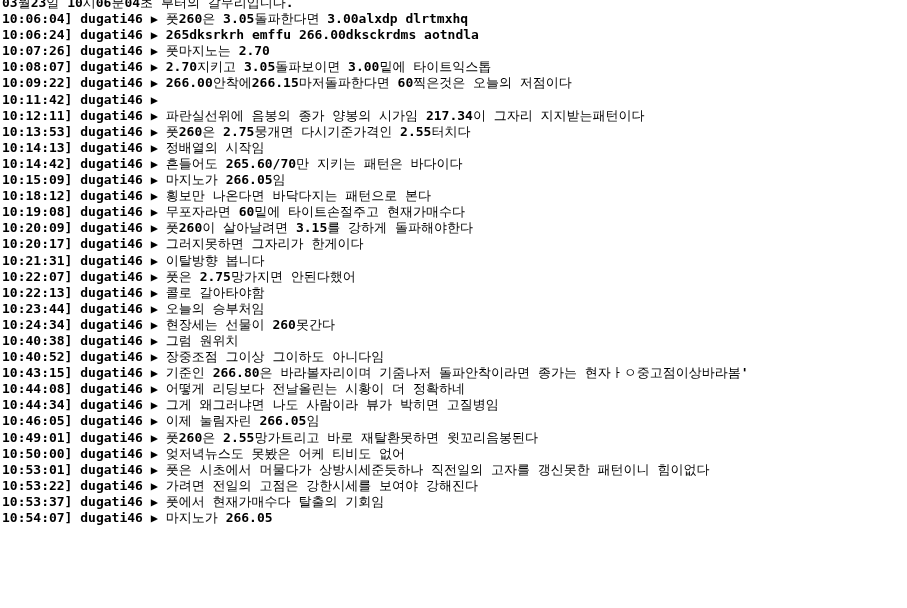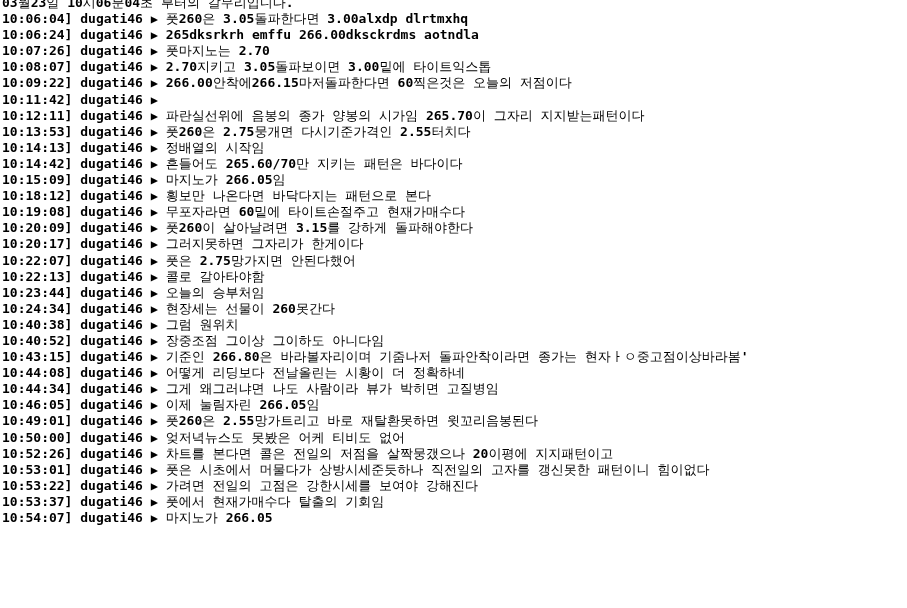--- a/index.html
+++ b/index.html
@@ -39,39 +39,39 @@
 <body>
 
 <div class="chat-log">
     <div class="row"><span><b>03</b>월<b>23</b>일 <b>10</b>시<b>06</b>분<b>04</b>초 부터의 갈무리입니다<b>.</b></span></div>
     <div class="row"><span class="b">10:06:04]</span> <span class="b">dugati46</span> <span class="arrow">▶</span> <span>풋<b>260</b>은 <b>3.05</b>돌파한다면 <b>3.00alxdp</b> <b>dlrtmxhq</b></span></div>
     <div class="row"><span class="b">10:06:24]</span> <span class="b">dugati46</span> <span class="arrow">▶</span> <span><b>265dksrkrh</b> <b>emffu</b> <b>266.00dksckrdms</b> <b>aotndla</b></span></div>
     <div class="row"><span class="b">10:07:26]</span> <span class="b">dugati46</span> <span class="arrow">▶</span> <span>풋마지노는 <b>2.70</b></span></div>
     <div class="row"><span class="b">10:08:07]</span> <span class="b">dugati46</span> <span class="arrow">▶</span> <span><b>2.70</b>지키고 <b>3.05</b>돌파보이면 <b>3.00</b>밑에 타이트익스톱</span></div>
     <div class="row"><span class="b">10:09:22]</span> <span class="b">dugati46</span> <span class="arrow">▶</span> <span><b>266.00</b>안착에<b>266.15</b>마저돌파한다면 <b>60</b>찍은것은 오늘의 저점이다</span></div>
     <div class="row"><span class="b">10:11:42]</span> <span class="b">dugati46</span> <span class="arrow">▶</span> <span></span></div>
-    <div class="row"><span class="b">10:12:11]</span> <span class="b">dugati46</span> <span class="arrow">▶</span> <span>파란실선위에 음봉의 종가 양봉의 시가임 <b>265.70</b>이 그자리 지지받는패턴이다</span></div>
+    <div class="row"><span class="b">10:12:11]</span> <span class="b">dugati46</span> <span class="arrow">▶</span> <span>파란실선위에 음봉의 종가 양봉의 시가임 <b>217.34</b>이 그자리 지지받는패턴이다</span></div>
     <div class="row"><span class="b">10:13:53]</span> <span class="b">dugati46</span> <span class="arrow">▶</span> <span>풋<b>260</b>은 <b>2.75</b>뭉개면 다시기준가격인 <b>2.55</b>터치다</span></div>
     <div class="row"><span class="b">10:14:13]</span> <span class="b">dugati46</span> <span class="arrow">▶</span> <span>정배열의 시작임</span></div>
     <div class="row"><span class="b">10:14:42]</span> <span class="b">dugati46</span> <span class="arrow">▶</span> <span>흔들어도 <b>265.60/70</b>만 지키는 패턴은 바다이다</span></div>
     <div class="row"><span class="b">10:15:09]</span> <span class="b">dugati46</span> <span class="arrow">▶</span> <span>마지노가 <b>266.05</b>임</span></div>
     <div class="row"><span class="b">10:18:12]</span> <span class="b">dugati46</span> <span class="arrow">▶</span> <span>횡보만 나온다면 바닥다지는 패턴으로 본다</span></div>
     <div class="row"><span class="b">10:19:08]</span> <span class="b">dugati46</span> <span class="arrow">▶</span> <span>무포자라면 <b>60</b>밑에 타이트손절주고 현재가매수다</span></div>
     <div class="row"><span class="b">10:20:09]</span> <span class="b">dugati46</span> <span class="arrow">▶</span> <span>풋<b>260</b>이 살아날려면 <b>3.15</b>를 강하게 돌파해야한다</span></div>
     <div class="row"><span class="b">10:20:17]</span> <span class="b">dugati46</span> <span class="arrow">▶</span> <span>그러지못하면 그자리가 한게이다</span></div>
+    <div class="row"><span class="b">10:21:31]</span> <span class="b">dugati46</span> <span class="arrow">▶</span> <span>이탈방향 봅니다</span></div>
     <div class="row"><span class="b">10:22:07]</span> <span class="b">dugati46</span> <span class="arrow">▶</span> <span>풋은 <b>2.75</b>망가지면 안된다했어</span></div>
     <div class="row"><span class="b">10:22:13]</span> <span class="b">dugati46</span> <span class="arrow">▶</span> <span>콜로 갈아타야함</span></div>
     <div class="row"><span class="b">10:23:44]</span> <span class="b">dugati46</span> <span class="arrow">▶</span> <span>오늘의 승부처임</span></div>
     <div class="row"><span class="b">10:24:34]</span> <span class="b">dugati46</span> <span class="arrow">▶</span> <span>현장세는 선물이 <b>260</b>못간다</span></div>
     <div class="row"><span class="b">10:40:38]</span> <span class="b">dugati46</span> <span class="arrow">▶</span> <span>그럼 원위치</span></div>
     <div class="row"><span class="b">10:40:52]</span> <span class="b">dugati46</span> <span class="arrow">▶</span> <span>장중조점 그이상 그이하도 아니다임</span></div>
     <div class="row"><span class="b">10:43:15]</span> <span class="b">dugati46</span> <span class="arrow">▶</span> <span>기준인 <b>266.80</b>은 바라볼자리이며 기줌나저 돌파안착이라면 종가는 현자ㅏㅇ중고점이상바라봄<b>'</b></span></div>
     <div class="row"><span class="b">10:44:08]</span> <span class="b">dugati46</span> <span class="arrow">▶</span> <span>어떻게 리딩보다 전날올린는 시황이 더 정확하네</span></div>
     <div class="row"><span class="b">10:44:34]</span> <span class="b">dugati46</span> <span class="arrow">▶</span> <span>그게 왜그러냐면 나도 사람이라 뷰가 박히면 고질병임</span></div>
     <div class="row"><span class="b">10:46:05]</span> <span class="b">dugati46</span> <span class="arrow">▶</span> <span>이제 눌림자린 <b>266.05</b>임</span></div>
     <div class="row"><span class="b">10:49:01]</span> <span class="b">dugati46</span> <span class="arrow">▶</span> <span>풋<b>260</b>은 <b>2.55</b>망가트리고 바로 재탈환못하면 윗꼬리음봉된다</span></div>
     <div class="row"><span class="b">10:50:00]</span> <span class="b">dugati46</span> <span class="arrow">▶</span> <span>엊저녁뉴스도 못봤은 어케 티비도 없어</span></div>
-    <div class="row"><span class="b">10:52:26]</span> <span class="b">dugati46</span> <span class="arrow">▶</span> <span>차트를 본다면 콜은 전일의 저점을 살짝뭉갰으나 <b>20</b>이평에 지지패턴이고</span></div>
     <div class="row"><span class="b">10:53:01]</span> <span class="b">dugati46</span> <span class="arrow">▶</span> <span>풋은 시초에서 머물다가 상방시세준듯하나 직전일의 고자를 갱신못한 패턴이니 힘이없다</span></div>
     <div class="row"><span class="b">10:53:22]</span> <span class="b">dugati46</span> <span class="arrow">▶</span> <span>가려면 전일의 고점은 강한시세를 보여야 강해진다</span></div>
     <div class="row"><span class="b">10:53:37]</span> <span class="b">dugati46</span> <span class="arrow">▶</span> <span>풋에서 현재가매수다 탈출의 기회임</span></div>
     <div class="row"><span class="b">10:54:07]</span> <span class="b">dugati46</span> <span class="arrow">▶</span> <span>마지노가 <b>266.05</b></span></div>
   </div>
 
 </body></html>

